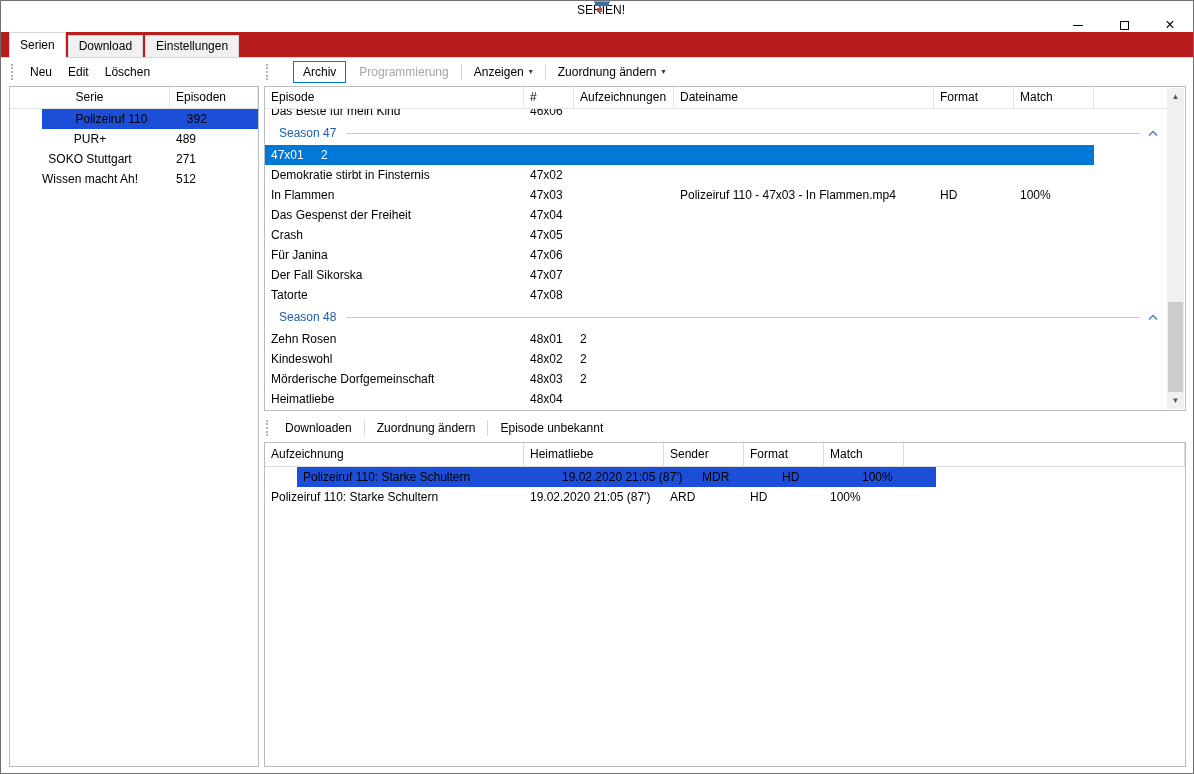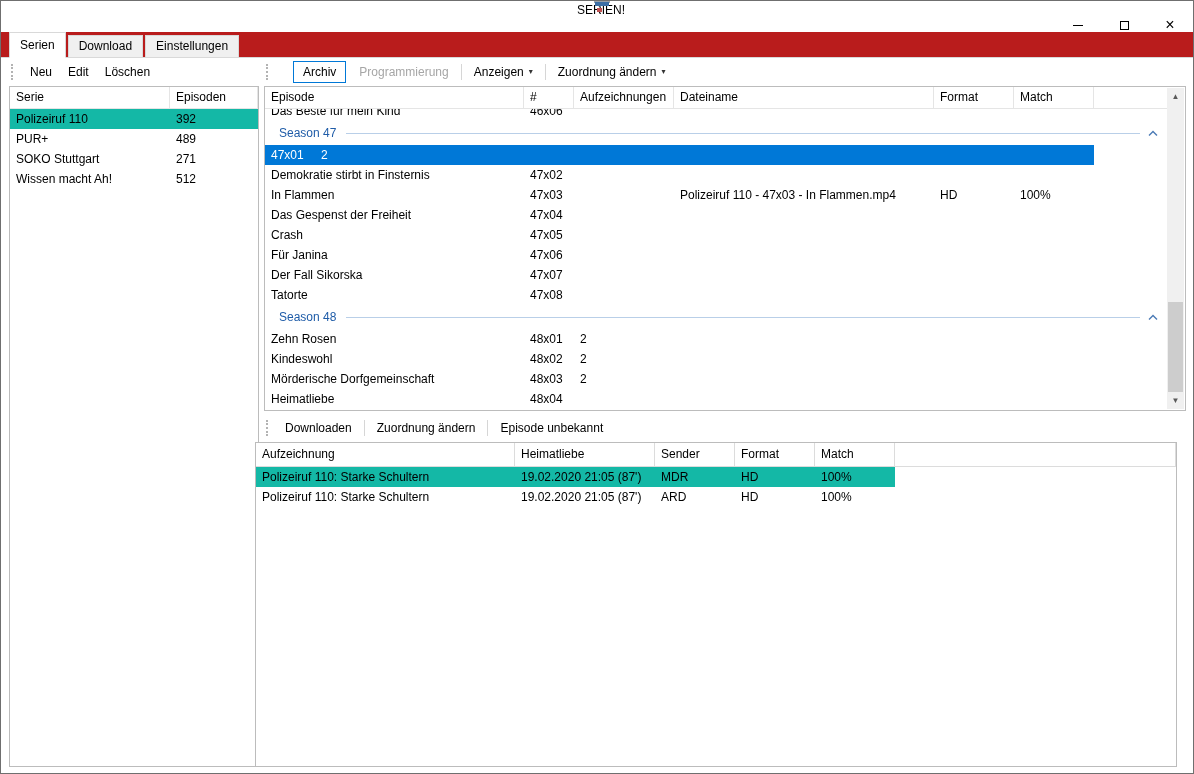--- a/index.html
+++ b/index.html
@@ -44,29 +44,29 @@
   .tsep { width:1px; height:16px; background:#d6d6d6; margin:0 4px; }
 
   
   .listview { position:absolute; background:#fff; border:1px solid #bcbcbc; }
   .lv-header { position:absolute; left:0; top:0; display:flex; border-bottom:1px solid #e5e5e5; background:#fff; }
   .hcell { padding:0 6px; overflow:hidden; white-space:nowrap; border-right:1px solid #e5e5e5; }
   .hfill { flex:1; border-right:none; }
   .lv-rows { position:absolute; overflow:hidden; }
   .lv-row { display:flex; height:20px; line-height:20px; white-space:nowrap; }
   .cell { padding:0 6px; overflow:hidden; }
-  .sel-gray { background:#14b8a6; }
+  .sel-gray { background:#1d4ed8;margin-left:32px; }
   .sel-blue { background:#0078d7; color:#fff; }
   .clipped { margin-top:-8px; }
 
   
   .lv-left { left:8px; top:85px; width:250px; height:681px; }
   .lv-left .lv-header { width:248px; height:22px; line-height:21px; }
   .lv-left .lv-rows { left:0; top:22px; width:248px; height:657px; }
-  .c-serie { width:160px; }
+  .c-serie { width:160px;text-align:center; }
   .c-episoden { width:88px; }
 
   
   .lv-episodes { left:263px; top:85px; width:922px; height:325px; }
   .lv-episodes .lv-header { width:903px; height:22px; line-height:21px; }
   .lv-episodes .lv-rows { left:0; top:22px; width:903px; height:301px; }
   .ep-row { width:829px; }
   .c-episode { width:259px; }
   .c-num { width:50px; }
   .c-aufzeichnungen { width:100px; }
@@ -79,21 +79,21 @@
   .season-line { flex:1; height:1px; background:#b9cfe8; margin:0 8px 0 10px; }
   .chev { flex:0 0 auto; }
 
   
   .vscroll { position:absolute; top:1px; bottom:1px; right:1px; width:17px; background:#f0f0f0; display:flex; flex-direction:column; }
   .sbtn { width:17px; height:17px; display:flex; align-items:center; justify-content:center; color:#595959; font-size:8px; }
   .strack { flex:1; position:relative; }
   .sthumb { position:absolute; left:1px; bottom:0; width:15px; height:90px; background:#cdcdcd; }
 
   
-  .lv-recordings { left:254px; top:441px; width:922px; height:325px; }
+  .lv-recordings { left:263px; top:441px; width:922px; height:325px; }
   .lv-recordings .lv-header { width:920px; height:24px; line-height:23px; border-bottom:1px solid #dcdcdc; }
   .lv-recordings .hcell { border-right:1px solid #dcdcdc; }
   .lv-recordings .lv-rows { left:0; top:24px; width:920px; height:299px; }
   .rec-row { width:639px; }
   .c-aufzeichnung { width:259px; }
   .c-sendetermin { width:140px; }
   .c-sender { width:80px; }
   .c-rformat { width:80px; }
   .c-rmatch { width:80px; }
 </style>

